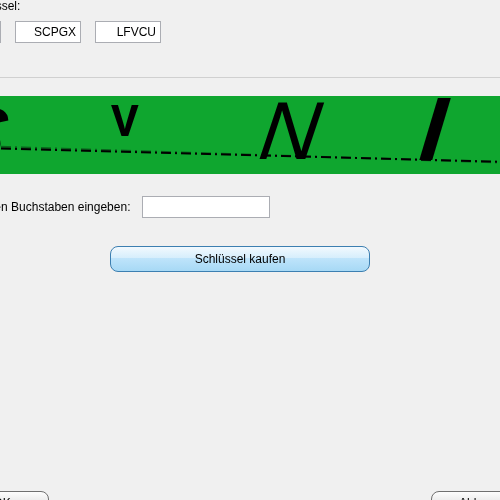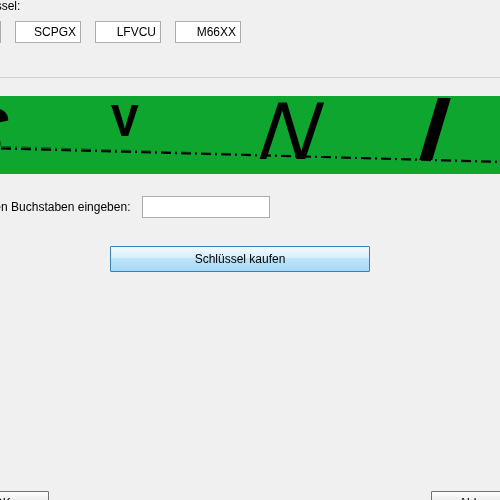--- a/index.html
+++ b/index.html
@@ -125,21 +125,21 @@
       font-size: 12px;
     }
     .buy-row {
       display: flex;
       justify-content: center;
       margin-top: 28px;
     }
     .btn {
       height: 24px;
       border: 1px solid #707070;
-      border-radius: 1px;
+      border-radius: 8px;
       font-family: inherit;
       font-size: 12px;
       cursor: pointer;
       padding: 0 16px;
       background: linear-gradient(to bottom, #fdfdfd 0%, #eaeaea 45%, #dddddd 46%, #cfcfcf 100%);
     }
     .btn.blue {
       width: 260px;
       height: 26px;
       border: 1px solid #3c7fb1;
@@ -161,21 +161,20 @@
 
 <div class="dialog">
   <div class="dialog-inner">
 
     <div class="lbl">gsschlüssel:</div>
 
     <div class="key-row">
       <input class="key-input" value="" style="">
       <input class="key-input" value="SCPGX" style="">
       <input class="key-input" value="LFVCU" style="">
-      <input class="key-input" value="M66XX" style="">
     </div>
 
     <div class="horiz-line"></div>
 
     <div class="captcha-band">
       <div class="perforation perf-2"></div>
       <div class="perforation"></div>
       <span class="captcha-letter cl-s">S</span>
       <span class="captcha-letter cl-v">V</span>
       <span class="captcha-letter cl-n">N</span>

